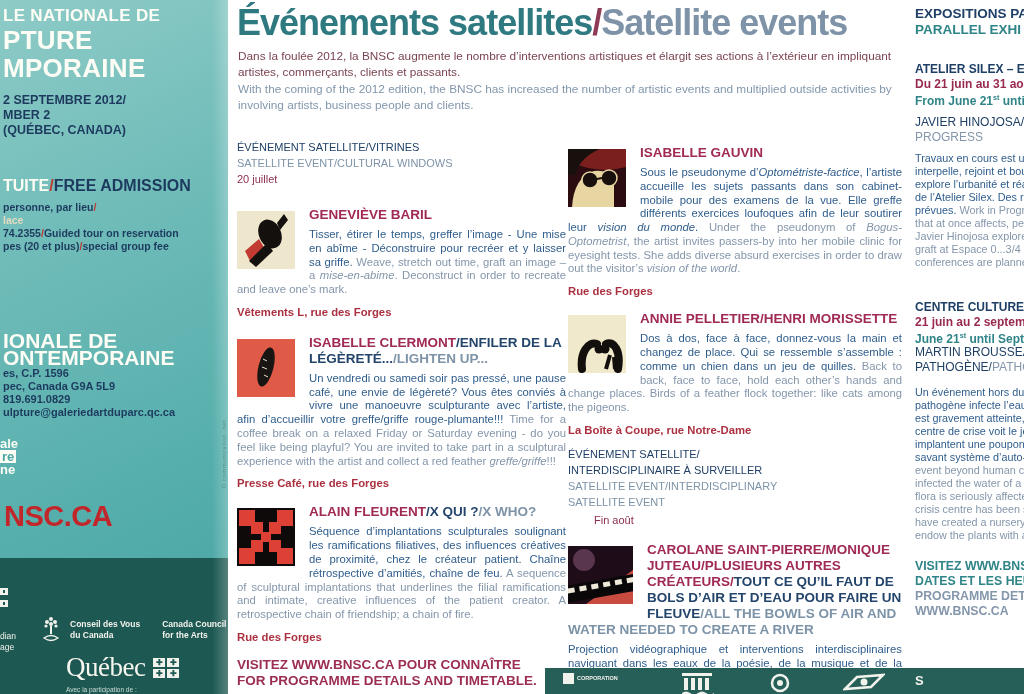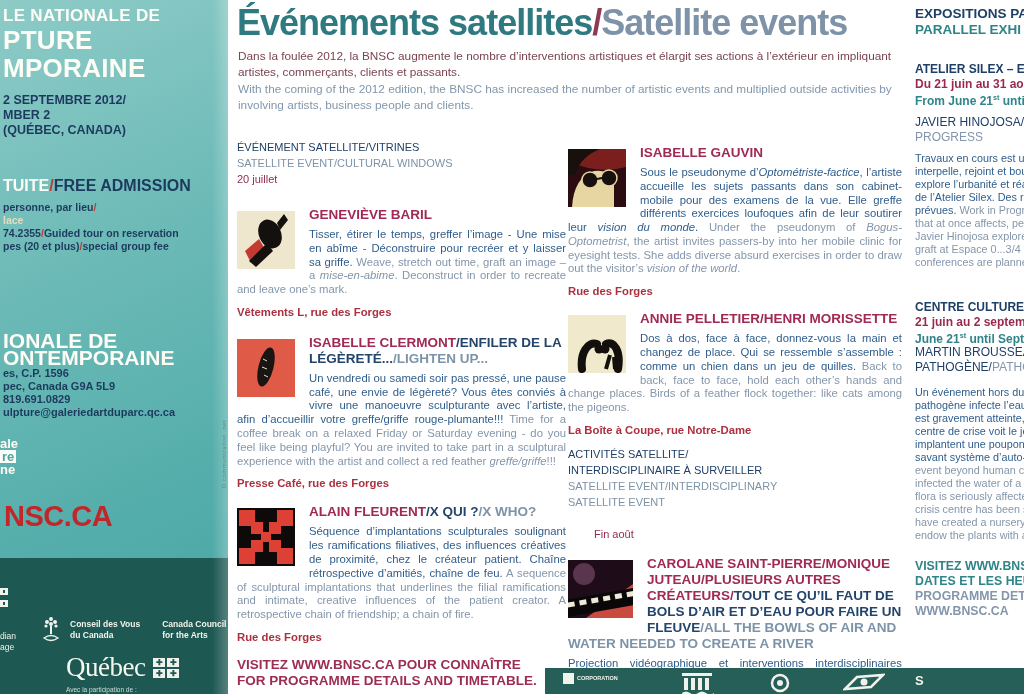--- a/index.html
+++ b/index.html
@@ -65,21 +65,21 @@
   .thumb.wide { width:65px; }
   .thumb svg { display:block; }
   .entry h3 { font-size:13.5px; font-weight:700; line-height:16px; margin-bottom:5px; }
   .mar { color:#a02a55; } .hnv { color:#24456b; } .hgb { color:#7d93a8; }
   .body { font-size:11.3px; line-height:1.22; text-align:justify; }
   .fr { color:#2f5d8c; } .en { color:#8496ab; }
   i.fr, i.en { font-style:italic; }
   .loc { margin-top:9px; font-size:11.3px; font-weight:700; color:#ab3140; }
   .e-m1 { margin-top:20px; } .e-m2 { margin-top:17px; } .e-m3 { margin-top:15px; }
   .c2-m1 { margin-top:6px; } .c2-m2 { margin-top:14px; }
-  .sec2 { margin-top:10px; } .sec2 .date { margin-top:16px;padding-left:26px; }
+  .sec2 { margin-top:10px; } .sec2 .date { margin-top:2px;padding-left:26px; }
   .visit { margin-top:14px; font-size:13.5px; font-weight:700; line-height:16.5px; color:#9c2e51; }
   
   .rightcol { position:absolute; left:915px; top:0; width:120px; height:694px; }
   .rl { white-space:nowrap; }
   .rb { font-weight:700; }
   .r-h1 { position:absolute; top:6px; font-size:13.5px; line-height:16px; }
   .r-silex { position:absolute; top:62px; font-size:12px; line-height:14.5px; }
   .r-hino { position:absolute; top:115px; font-size:12px; line-height:14.5px; }
   .r-p1 { position:absolute; top:152px; font-size:10.8px; line-height:13px; }
   .r-centre { position:absolute; top:300px; font-size:12px; line-height:14.5px; }
@@ -282,21 +282,21 @@
           <circle cx="37" cy="34" r="4.5" fill="#120f0c"></circle>
           <path d="M42 40 L38 54 M46 42 L47 54" stroke="#120f0c" stroke-width="4"></path>
         </svg>
       </div>
       <h3><span class="mar">ANNIE PELLETIER/HENRI MORISSETTE</span></h3>
       <p class="body"><span class="fr">Dos à dos, face à face, donnez-vous la main et changez de place. Qui se ressemble s’assemble : comme un chien dans un jeu de quilles.  </span><span class="en">Back to back, face to face, hold each other’s hands and change places. Birds of a feather flock together: like cats among the pigeons.</span></p>
       <p class="loc">La Boîte à Coupe, rue Notre-Dame</p>
     </article>
 
     <div class="sec-head sec2">
-      <div class="sh-nv">ACTIVITÉS SATELLITE/</div>
+      <div class="sh-nv">ÉVÉNEMENT SATELLITE/</div>
       <div class="sh-nv">INTERDISCIPLINAIRE À SURVEILLER</div>
       <div class="sh-gb">SATELLITE EVENT/INTERDISCIPLINARY</div>
       <div class="sh-gb">SATELLITE EVENT</div>
       <div class="sh-mar date">Fin août</div>
     </div>
 
     <article class="entry c2-m2">
       <div class="thumb wide">
         <svg width="65" height="58" viewBox="0 0 65 58">
           <rect width="65" height="58" fill="#1e0d18"></rect>

